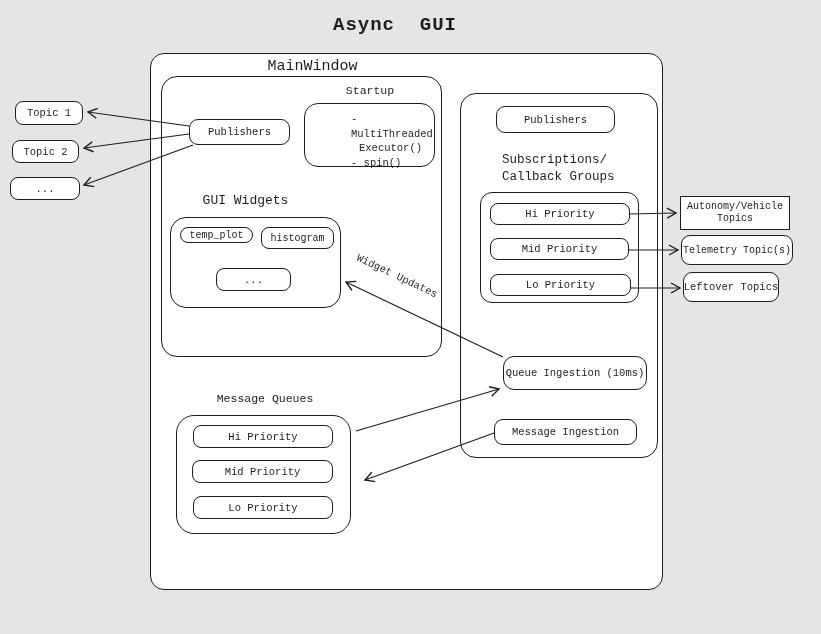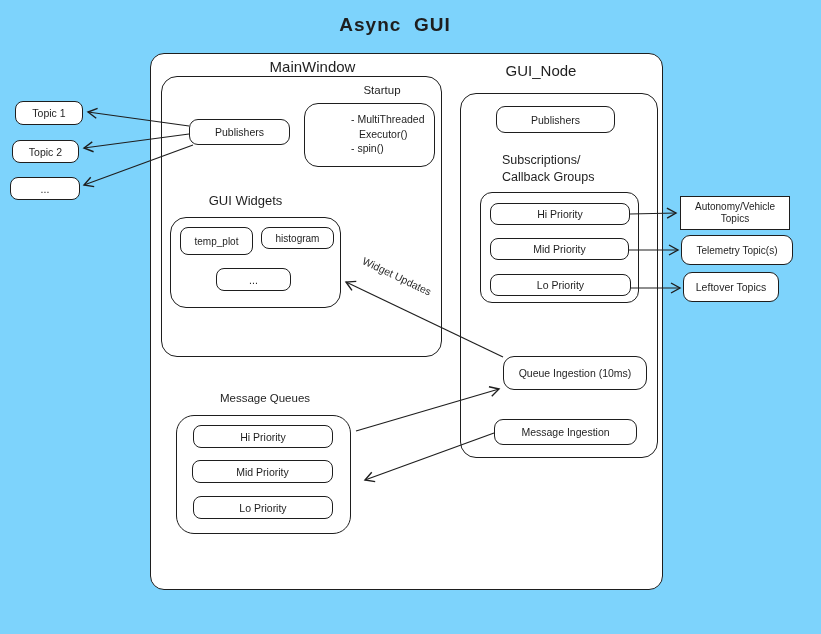--- a/index.html
+++ b/index.html
@@ -1,18 +1,18 @@
 <!DOCTYPE html>
 <html><head>
 <meta charset="utf-8">
 <style>
   html,body{margin:0;padding:0;background:#ffffff;}
   #canvas{
-    position:relative;width:821px;height:634px;background:#7dd3fc;overflow:hidden;
-    font-family:Liberation Sans, sans-serif;color:#1e1e1e;
+    position:relative;width:821px;height:634px;background:#e5e5e5;overflow:hidden;
+    font-family:Liberation Mono, monospace;color:#1e1e1e;
   }
   .box{
     position:absolute;border:1.5px solid #1e1e1e;border-radius:10px;background:#ffffff;
     box-sizing:border-box;
   }
   .cbox{display:flex;align-items:center;justify-content:center;font-size:10.5px;white-space:nowrap;}
   .lbl{position:absolute;color:#1e1e1e;white-space:nowrap;}
   .center{text-align:center;}
   #arrow-layer{position:absolute;left:0;top:0;pointer-events:none;}
   .title{font-size:19px;font-weight:600;letter-spacing:1px;white-space:pre;}
@@ -31,42 +31,41 @@
 
   <div class="lbl title center" style="left:320px;top:14px;width:150px;">Async  GUI</div>
 
   <div class="box" style="left:150px;top:53px;width:513px;height:537px;border-radius:14px;"></div>
 
   <div class="lbl section-title center" style="left:250px;top:58px;width:125px;">MainWindow</div>
   <div class="box" style="left:161px;top:76px;width:281px;height:281px;border-radius:16px;"></div>
 
   <div class="box cbox" style="left:189px;top:119px;width:101px;height:26px;border-radius:9px;">Publishers</div>
 
-  <div class="lbl small-title center" style="left:340px;top:84px;width:84px;">Startup</div>
+  <div class="lbl small-title center" style="left:328px;top:84px;width:84px;">Startup</div>
   <div class="box" style="left:304px;top:103px;width:131px;height:64px;border-radius:14px;padding-left:36px;">
     <div class="startup-text">
       <div>- MultiThreaded</div>
       <div class="startup-indent">Executor()</div>
       <div>- spin()</div>
     </div>
   </div>
 
   <div class="lbl center" style="left:193px;top:193px;width:105px;font-size:13px;">GUI Widgets</div>
   <div class="box" style="left:170px;top:217px;width:171px;height:91px;border-radius:16px;"></div>
-  <div class="box cbox" style="left:180px;top:227px;width:73px;height:28px;border-radius:8px;font-size:10px;">temp_plot</div>
+  <div class="box cbox" style="left:180px;top:227px;width:73px;height:16px;border-radius:8px;font-size:10px;">temp_plot</div>
   <div class="box cbox" style="left:261px;top:227px;width:73px;height:22px;border-radius:8px;font-size:10px;">histogram</div>
   <div class="box cbox" style="left:216px;top:268px;width:75px;height:23px;border-radius:8px;">...</div>
 
   <div class="lbl small-title center" style="left:212px;top:392px;width:106px;">Message Queues</div>
   <div class="box" style="left:176px;top:415px;width:175px;height:119px;border-radius:18px;"></div>
   <div class="box cbox" style="left:193px;top:425px;width:140px;height:23px;border-radius:8px;">Hi Priority</div>
   <div class="box cbox" style="left:192px;top:460px;width:141px;height:23px;border-radius:8px;">Mid Priority</div>
   <div class="box cbox" style="left:193px;top:496px;width:140px;height:23px;border-radius:8px;">Lo Priority</div>
 
-  <div class="lbl section-title center" style="left:481px;top:62px;width:120px;">GUI_Node</div>
   <div class="box" style="left:460px;top:93px;width:198px;height:365px;border-radius:16px;"></div>
 
   <div class="box cbox" style="left:496px;top:106px;width:119px;height:27px;border-radius:9px;">Publishers</div>
 
   <div class="lbl sub-title" style="left:502px;top:152px;width:135px;line-height:16.5px;white-space:normal;">
     <div>Subscriptions/</div>
     <div>Callback Groups</div>
   </div>
   <div class="box" style="left:480px;top:192px;width:159px;height:111px;border-radius:12px;"></div>
   <div class="box cbox" style="left:490px;top:203px;width:140px;height:22px;border-radius:8px;">Hi Priority</div>

